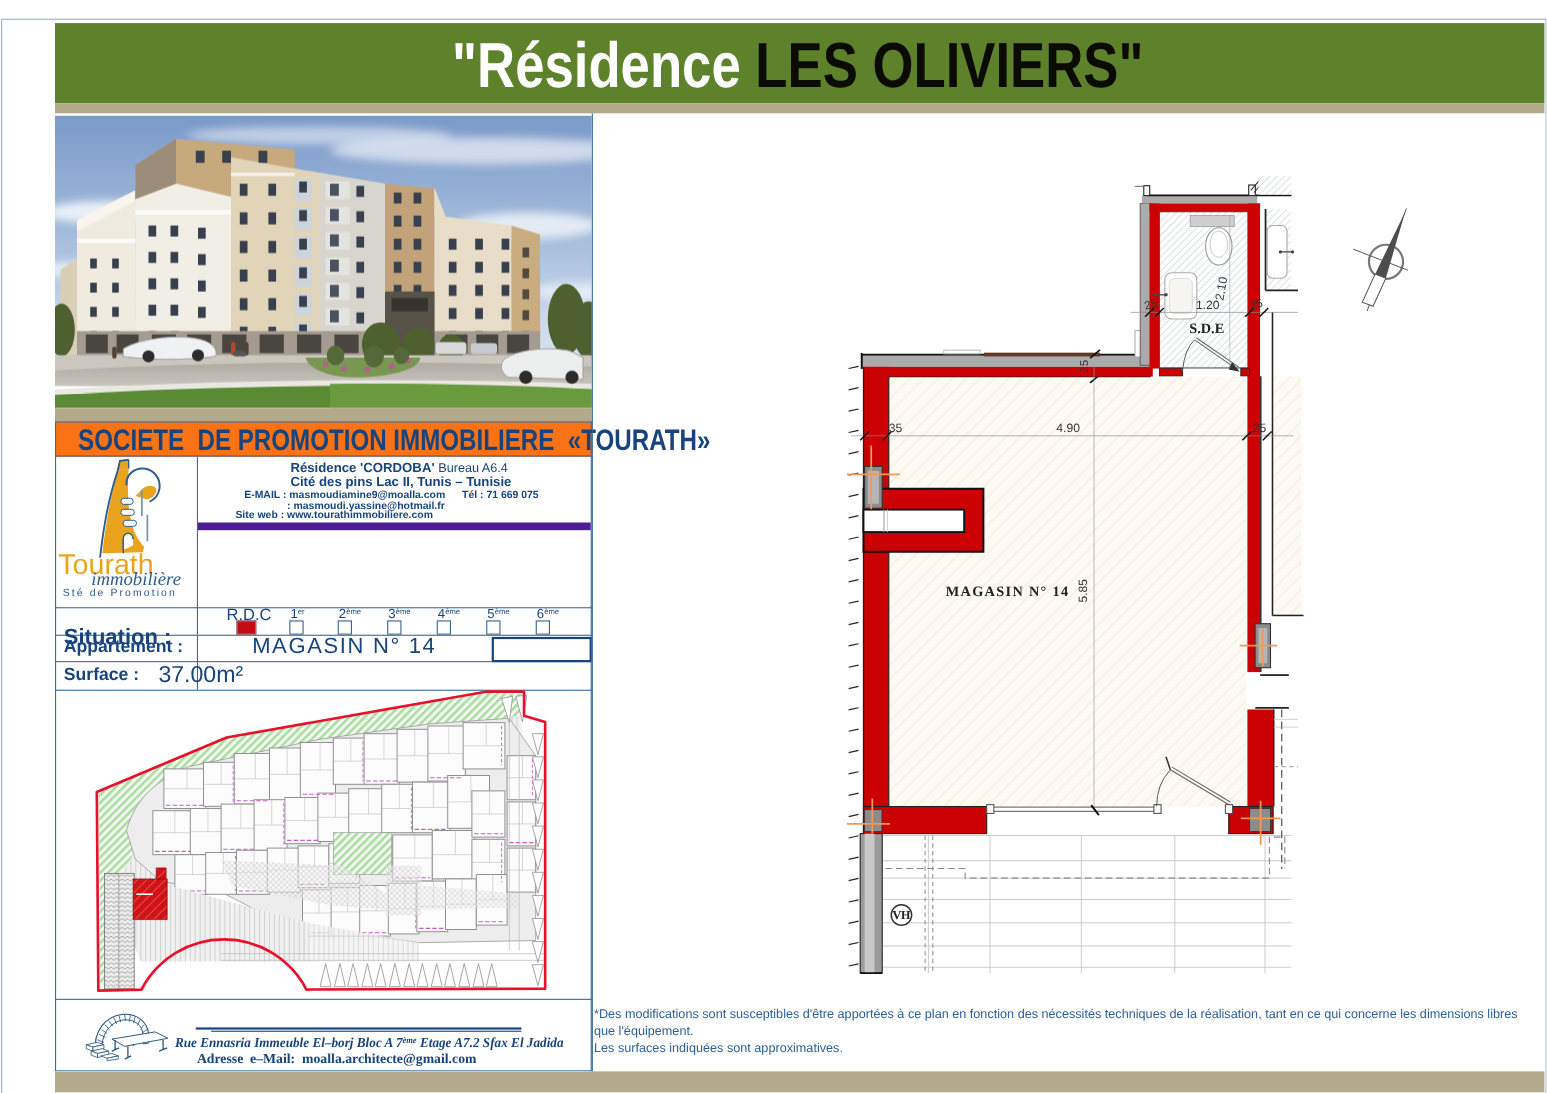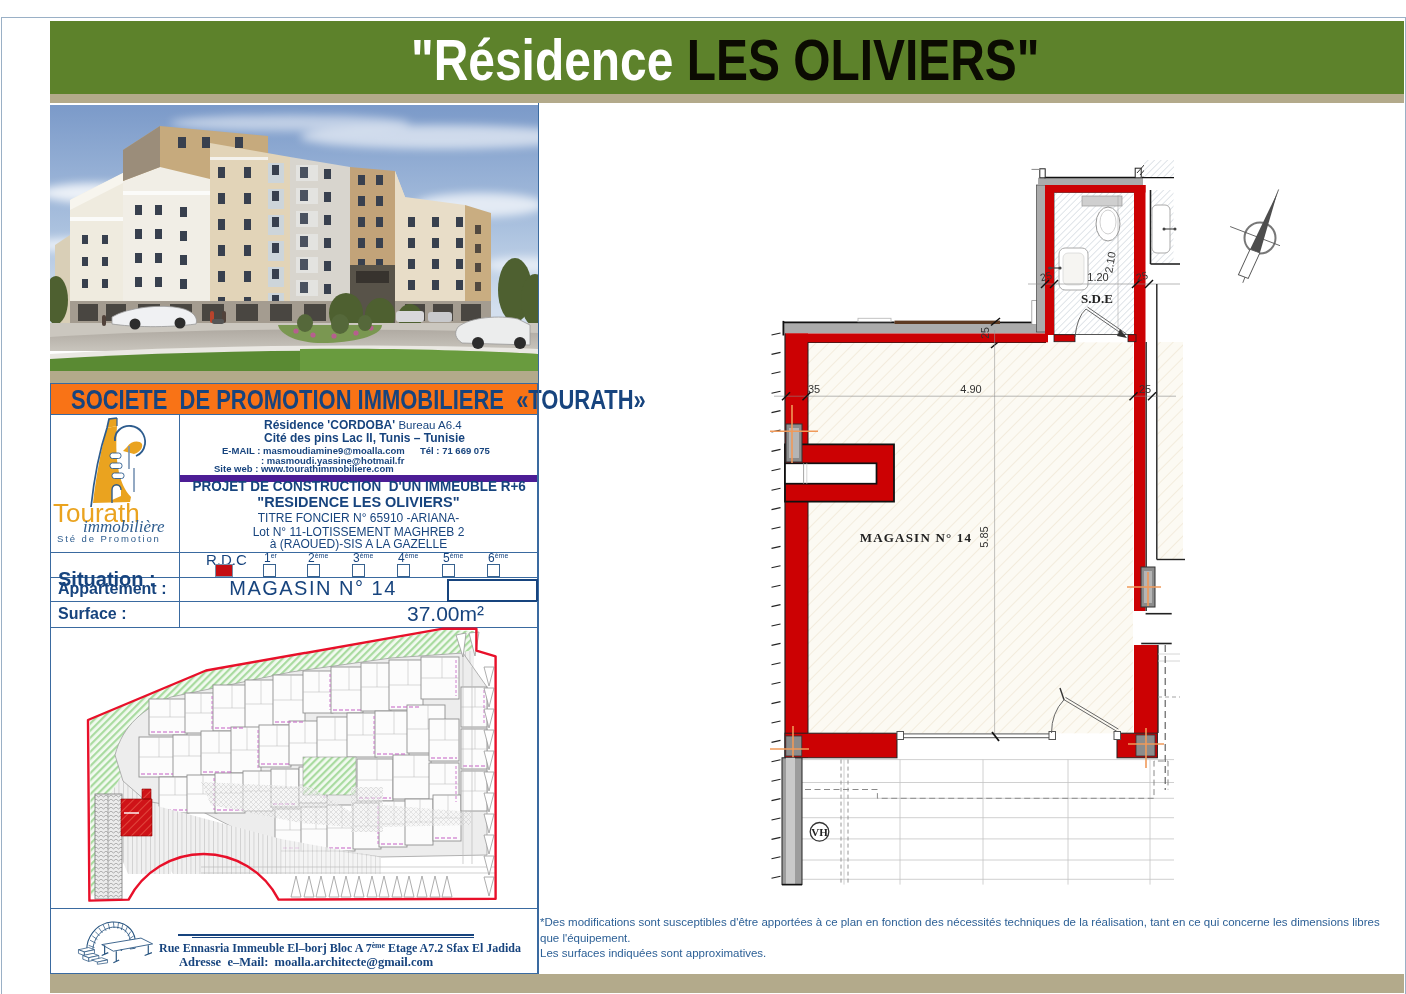--- a/index.html
+++ b/index.html
@@ -284,27 +284,20 @@
 
   <div class="abs" style="left:129px;top:0;width:357px;height:60px;border-bottom:7px solid #4c1d95;color:#17447e;white-space:nowrap;" id="addr">
     <div style="position:absolute;top:3px;left:84px;font-size:12px;"><b>Résidence 'CORDOBA'</b> <span style="font-size:11.5px;">Bureau A6.4</span></div>
     <div style="position:absolute;top:16px;left:84px;font-size:12px;font-weight:bold;">Cité des pins Lac II, Tunis – Tunisie</div>
     <div style="position:absolute;top:30px;left:42px;font-size:9.5px;font-weight:bold;">E-MAIL : masmoudiamine9@moalla.com</div>
     <div style="position:absolute;top:30px;left:240px;font-size:9.5px;font-weight:bold;">Tél : 71 669 075</div>
     <div style="position:absolute;top:40px;left:81px;font-size:9.5px;font-weight:bold;">: masmoudi.yassine@hotmail.fr</div>
     <div style="position:absolute;top:48px;left:34px;font-size:9.5px;font-weight:bold;">Site web : www.tourathimmobiliere.com</div>
   </div>
 
-  <div class="abs" style="left:129px;top:61px;width:357px;height:76px;color:#17447e;text-align:center;white-space:nowrap;" id="proj">
-    <div style="position:absolute;top:2px;width:357px;font-size:14.5px;font-weight:bold;"><span style="display:inline-block;transform:scaleX(0.93);">PROJET DE CONSTRUCTION&nbsp; D'UN IMMEUBLE R+6</span></div>
-    <div style="position:absolute;top:18px;width:357px;font-size:14.5px;font-weight:bold;">"RESIDENCE LES OLIVIERS"</div>
-    <div style="position:absolute;top:35px;width:357px;font-size:12px;">TITRE FONCIER N° 65910 -ARIANA-</div>
-    <div style="position:absolute;top:49px;width:357px;font-size:12px;">Lot N° 11-LOTISSEMENT MAGHREB 2</div>
-    <div style="position:absolute;top:61px;width:357px;font-size:12px;">à (RAOUED)-SIS A LA GAZELLE</div>
-  </div>
 </div>
 
 <div class="abs" style="left:50px;top:551px;width:486px;height:26px;border:1px solid #3a6aa0;border-top:none;color:#17447e;">
   <div style="position:absolute;left:7px;top:4px;font-weight:bold;font-size:20px;margin-top:13px;">Situation :</div>
   <div style="position:absolute;left:128px;top:0;width:1px;height:26px;background:#3a6aa0;"></div>
 
   <div style="position:absolute;left:155px;top:0px;font-size:15px;">R.D.C</div>
   <div style="position:absolute;left:213px;top:0px;font-size:12px;">1<span style="font-size:7px;vertical-align:4px;">er</span></div>
   <div style="position:absolute;left:257px;top:0px;font-size:12px;">2<span style="font-size:7px;vertical-align:4px;">ème</span></div>
   <div style="position:absolute;left:302px;top:0px;font-size:12px;">3<span style="font-size:7px;vertical-align:4px;">ème</span></div>
@@ -326,21 +319,21 @@
   <div style="position:absolute;left:7px;top:2px;font-weight:bold;font-size:16px;">Appartement :</div>
   <div style="position:absolute;left:128px;top:0;width:1px;height:23px;background:#3a6aa0;"></div>
   <div style="position:absolute;left:92px;top:-1px;width:340px;text-align:center;font-size:20px;letter-spacing:1.5px;">MAGASIN N° 14</div>
 
   <div style="position:absolute;left:396px;top:1px;width:87px;height:19px;border:2px solid #17447e;background:#fff;"></div>
 </div>
 
 <div class="abs" style="left:50px;top:601px;width:486px;height:26px;border:1px solid #3a6aa0;border-top:none;color:#17447e;">
   <div style="position:absolute;left:7px;top:4px;font-weight:bold;font-size:16px;">Surface :</div>
   <div style="position:absolute;left:128px;top:0;width:1px;height:26px;background:#3a6aa0;"></div>
-  <div style="position:absolute;left:93px;top:1px;width:340px;text-align:right;font-size:21px;">37.00m²</div>
+  <div style="position:absolute;left:93px;top:1px;width:340px;text-align:left;font-size:21px;">37.00m²</div>
 </div>
 
 <div class="abs" style="left:50px;top:627px;width:486px;height:281px;border:1px solid #3a6aa0;border-top:none;" id="siteplanbox"><svg width="486" height="281" viewBox="0 0 486 281">
 <defs>
 <pattern id="greenh" width="5" height="5" patternUnits="userSpaceOnUse" patternTransform="rotate(45)">
 <rect width="5" height="5" fill="#f2faf0"></rect>
           <rect width="2.2" height="5" fill="#a9dba0"></rect>
 </pattern>
 <pattern id="grayh" width="4.5" height="4.5" patternUnits="userSpaceOnUse">
 <rect width="4.5" height="4.5" fill="#f0f0f0"></rect>
@@ -595,21 +588,21 @@
 <path d="M8,52 L22,49 L30,52 L16,55 Z" fill="#fff"></path>
           <path d="M16,55 L30,52 L30,57 L16,60 Z" fill="#fff"></path>
           <path d="M8,52 L16,55 L16,60 L8,57 Z" fill="#fff"></path>
 <path d="M20,58 L34,55 L42,58 L28,61 Z" fill="#fff"></path>
           <path d="M28,61 L42,58 L42,62 L28,64 Z" fill="#fff"></path>
 </g>
 </g>
 </svg>
   <div style="position:absolute;left:127px;top:26px;width:296px;border-top:2px solid #17447e;"></div>
   <div style="position:absolute;left:141px;top:29px;width:282px;border-top:1px solid #17447e;"></div>
-  <div style="position:absolute;left:108px;top:33px;width:336px;white-space:nowrap;font-family:'Liberation Serif',serif;font-weight:bold;font-size:12.5px;color:#17447e;"><span style="display:inline-block;transform:scaleX(0.96);transform-origin:0 0;">Rue Ennasria Immeuble El–borj Bloc A 7<span style="font-size:8px;vertical-align:4px;">ème</span> Etage A7.2 Sfax El Jadida</span></div>
+  <div style="position:absolute;left:108px;top:33px;width:336px;white-space:nowrap;font-family:'Liberation Serif',serif;font-weight:bold;font-size:12.5px;color:#17447e;font-style:italic;"><span style="display:inline-block;transform:scaleX(0.96);transform-origin:0 0;">Rue Ennasria Immeuble El–borj Bloc A 7<span style="font-size:8px;vertical-align:4px;">ème</span> Etage A7.2 Sfax El Jadida</span></div>
   <div style="position:absolute;left:128px;top:47px;width:350px;white-space:nowrap;font-family:'Liberation Serif',serif;font-weight:bold;font-size:12.5px;color:#17447e;">Adresse&nbsp; e–Mail:&nbsp; moalla.architecte@gmail.com</div>
 </div>
 
 <div class="abs" style="left:50px;top:974px;width:1354px;height:19px;background:#b3aa8b;"></div>
 
 <div class="abs" style="left:538px;top:103px;width:1px;height:871px;background:#3a6aa0;"></div>
 
 <div class="abs" style="left:540px;top:915px;width:866px;font-size:11.5px;color:#2d6096;line-height:15.5px;">*Des modifications sont susceptibles d'être apportées à ce plan en fonction des nécessités techniques de la réalisation, tant en ce qui concerne les dimensions libres<br>que l'équipement.<br>Les surfaces indiquées sont approximatives.</div>
 
 <div class="abs" style="left:765px;top:140px;width:515px;height:750px;" id="planbox"><svg width="515" height="750" viewBox="765 140 515 750">

